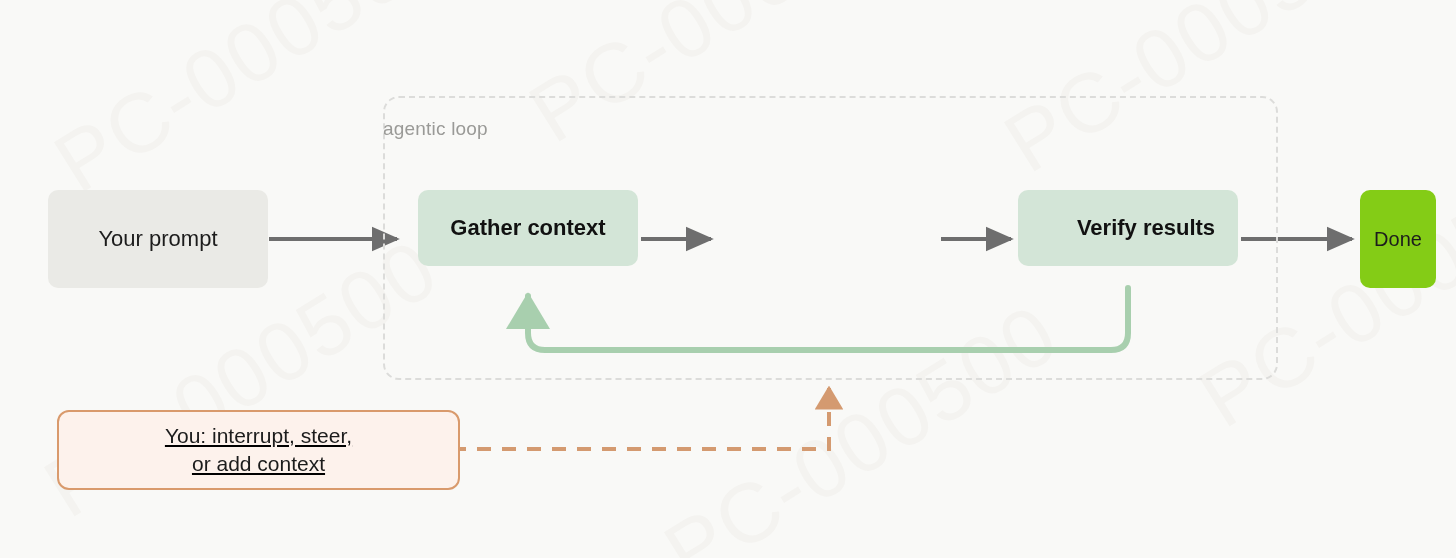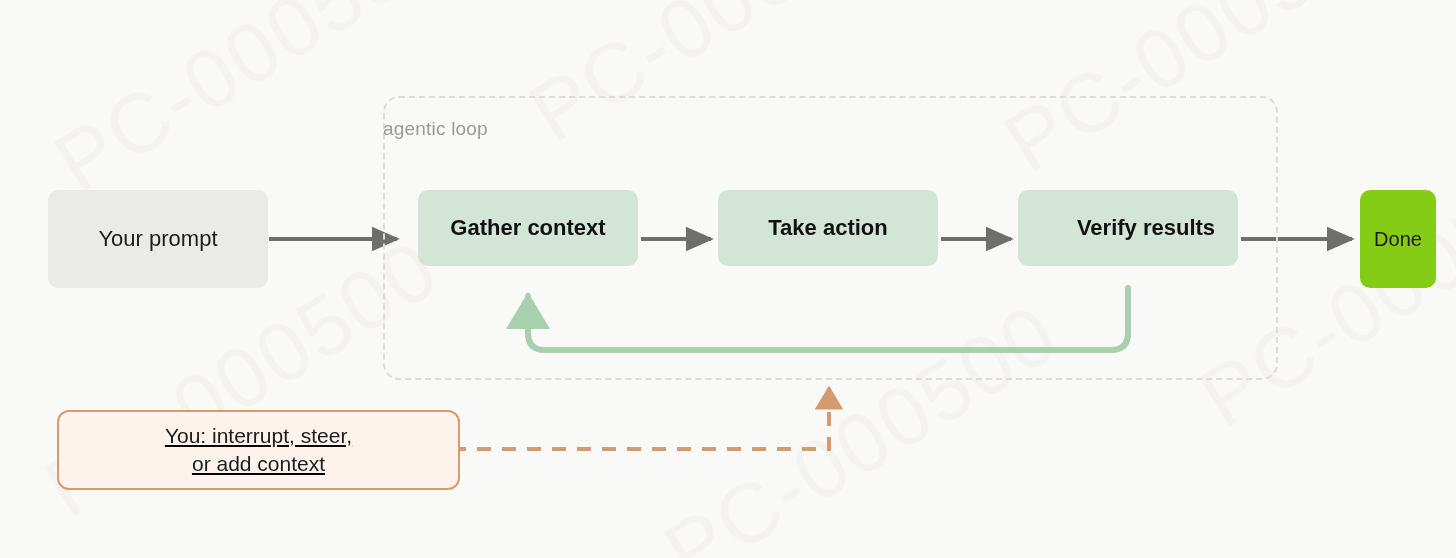--- a/index.html
+++ b/index.html
@@ -188,23 +188,20 @@
   </svg>
 
   <div class="node node-prompt">
     <span>Your prompt</span>
   </div>
 
   <div class="node node-step node-gather">
     <span>Gather context</span>
   </div>
 
-  <div class="node node-step node-action">
-    <span>Take action</span>
-  </div>
 
   <div class="node node-step node-verify">
     <span>Verify results</span>
   </div>
 
   <div class="node node-done">
     <span>Done</span>
   </div>
 
   <div class="node-user">

